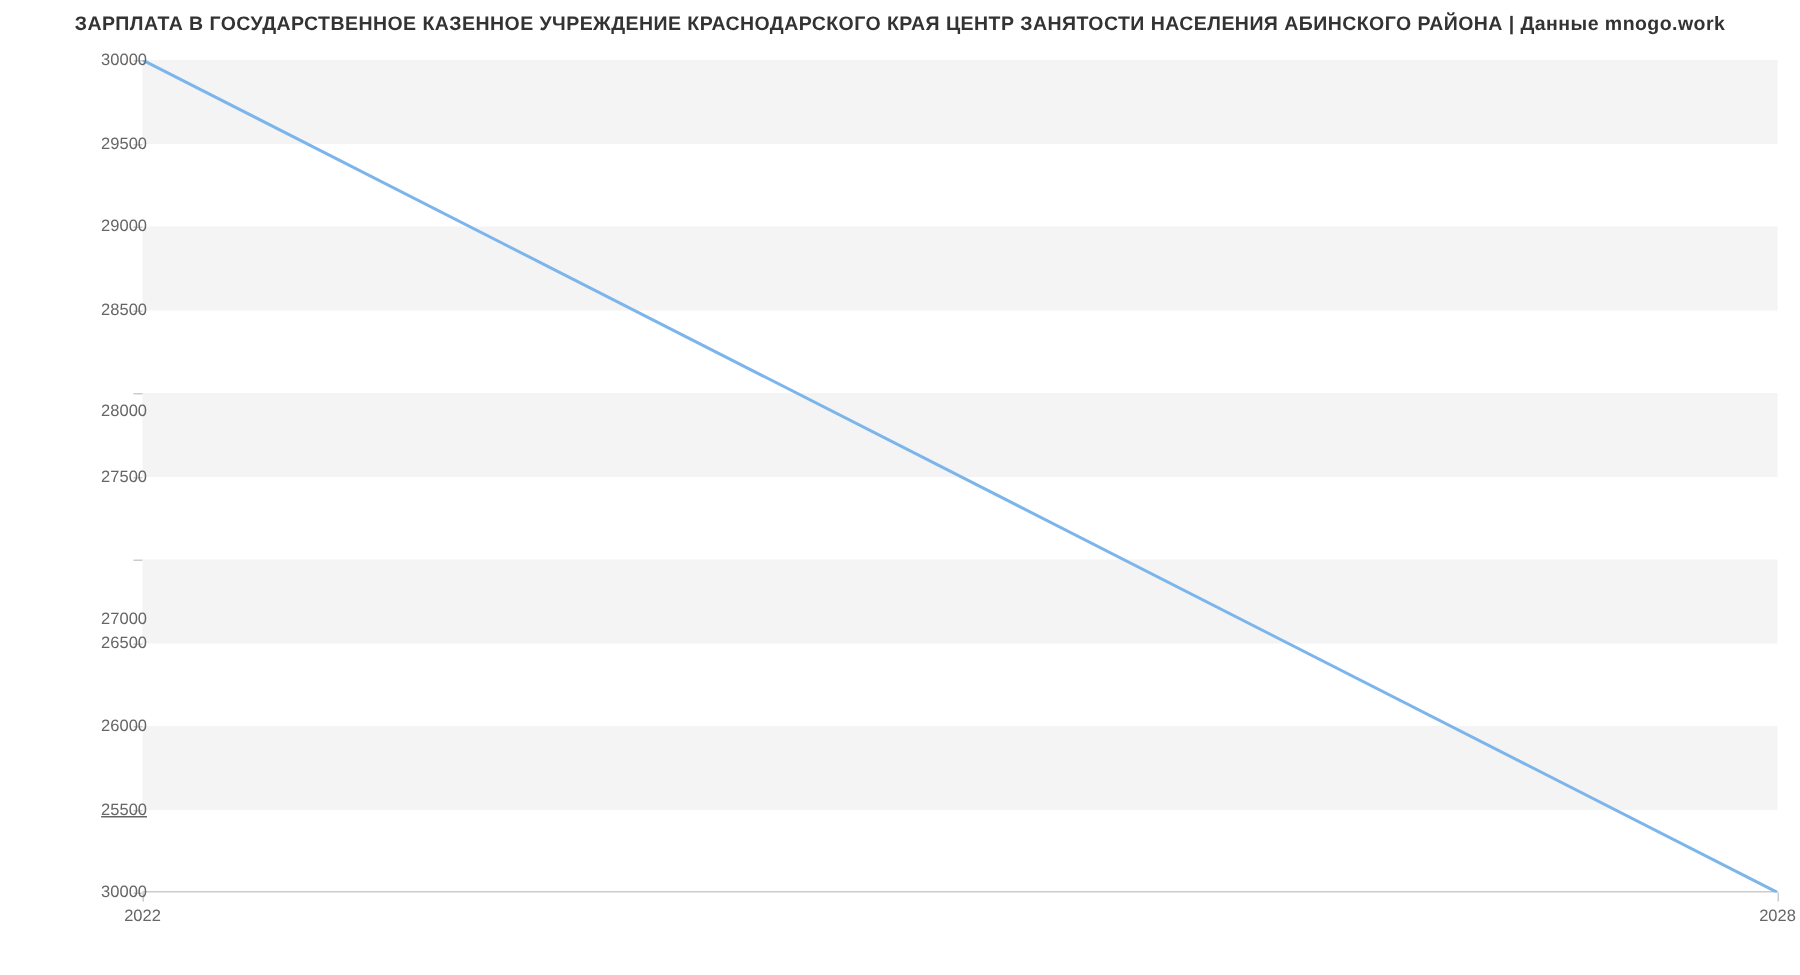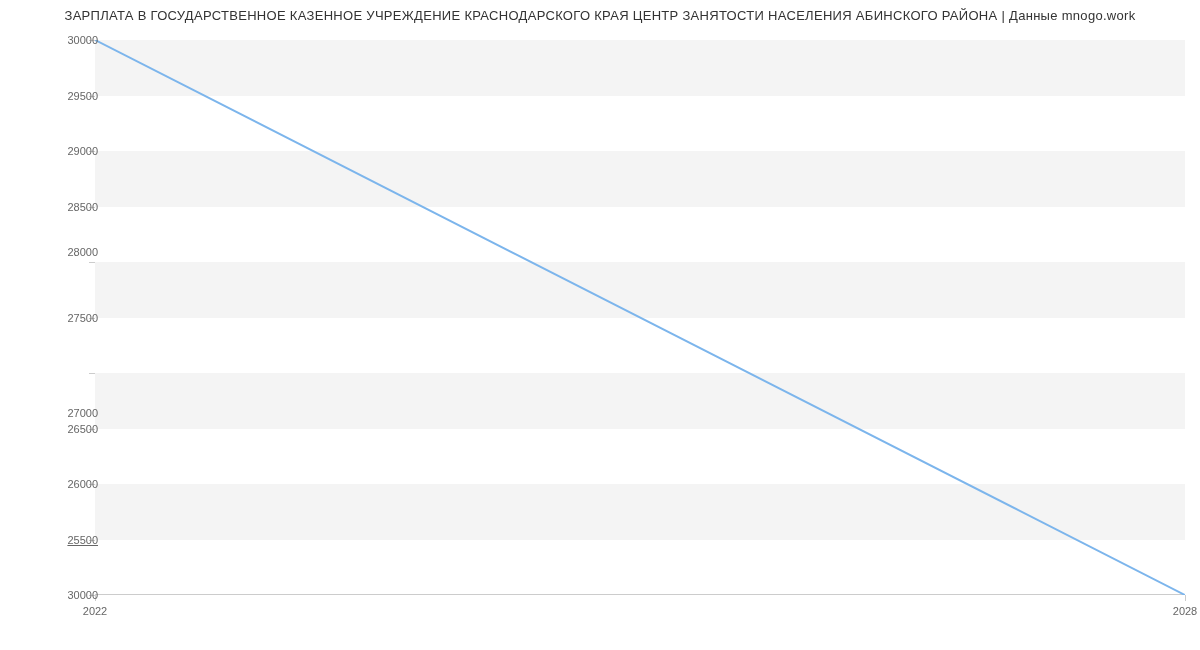--- a/index.html
+++ b/index.html
@@ -20,21 +20,21 @@
       height: 650px;
       padding-top: 10px;
     }
     .chart-title {
       position: absolute;
       top: 8px;
       left: 0;
       right: 0;
       text-align: center;
       font-size: 13px;
-      font-weight: normal;
+      font-weight: bold;
       color: #333333;
       letter-spacing: 0.3px;
     }
     .plot-area {
       position: absolute;
       left: 95px;
       top: 40px;
       width: 1090px;
       height: 555px;
     }
@@ -128,21 +128,21 @@
     </svg>
   </div>
 
   <div id="ylabels">
       <div class="y-label" style="top: 595px;">30000</div>
       <div class="y-label" style="top: 539.5px; text-decoration: underline;">25500</div>
       <div class="y-label" style="top: 484px;">26000</div>
       <div class="y-label" style="top: 428.5px;">26500</div>
       <div class="y-label" style="top: 373px; margin-top: 40px;">27000</div>
       <div class="y-label" style="top: 317.5px;">27500</div>
-      <div class="y-label" style="top: 252px;">28000</div>
+      <div class="y-label" style="top: 274px;">28000</div>
       <div class="y-label" style="top: 206.5px; margin-left: 15px;">28500</div>
       <div class="y-label" style="top: 151px;">29000</div>
       <div class="y-label" style="top: 95.5px; margin-left: 12px;">29500</div>
       <div class="y-label" style="top: 40px;">30000</div>
     </div>
   <div id="xlabels">
       <div class="x-label" style="left: 95px; bottom: 33px; position: absolute;">2022</div>
       <div class="x-label" style="left: 1185px; bottom: 33px; position: absolute;">2028</div>
     </div>
 </div>

